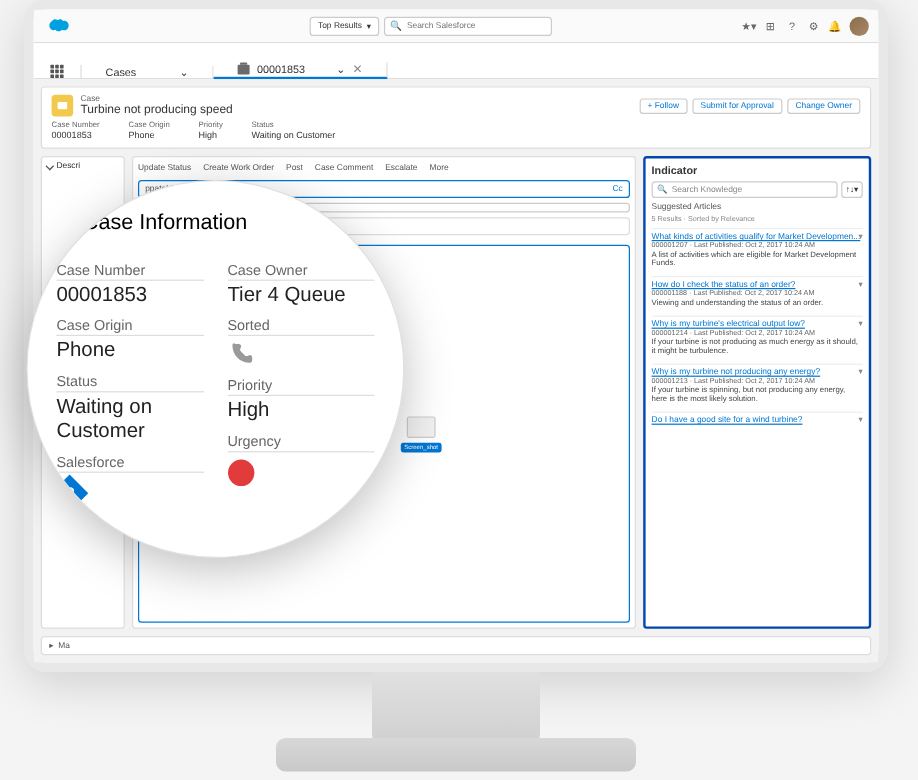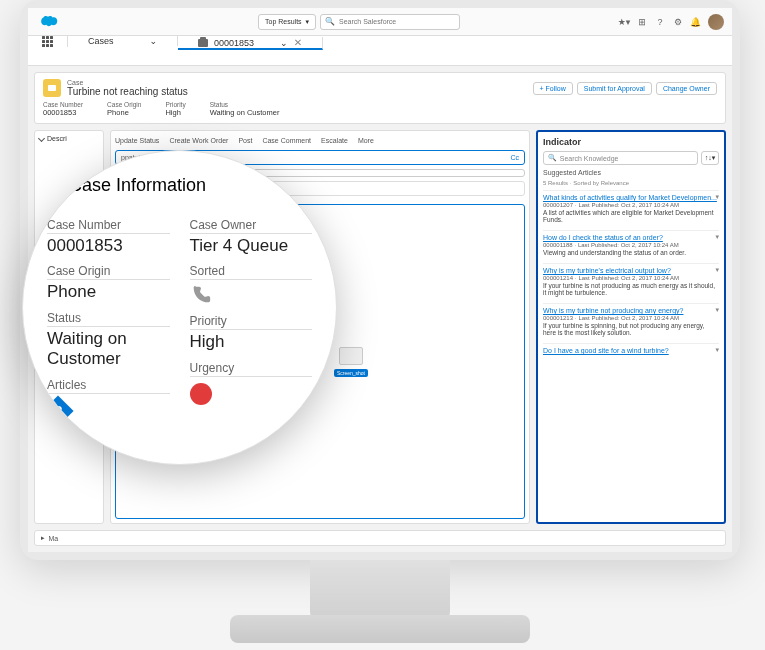--- a/index.html
+++ b/index.html
@@ -11,21 +11,21 @@
 .topbar{height:28px;background:#fafafa;border-bottom:1px solid #ddd;display:flex;align-items:center;padding:0 8px;gap:8px}
 .logo{width:24px;height:16px;position:relative}
 .logo svg{width:100%;height:100%}
 .search-wrap{display:flex;align-items:center;margin-left:190px;gap:4px}
 .top-results{height:16px;border:1px solid #ccc;border-radius:3px;padding:1px 6px;display:flex;align-items:center;gap:4px;background:#fff;font-size:7px}
 .search-box{height:16px;width:140px;border:1px solid #ccc;border-radius:3px;padding:1px 4px;display:flex;align-items:center;gap:4px;background:#fff}
 .search-box input{border:none;outline:none;font-size:7px;flex:1}
 .top-icons{margin-left:auto;display:flex;gap:6px;align-items:center}
 .top-icons span{width:12px;height:12px;display:flex;align-items:center;justify-content:center;color:#666;font-size:9px}
 .avatar{width:16px;height:16px;border-radius:50%;background:linear-gradient(135deg,#8a6d4b,#a8896a)}
-.navbar{height:30px;background:#fff;border-bottom:1px solid #ddd;display:flex;align-items:flex-start}
+.navbar{height:30px;background:#fff;border-bottom:1px solid #ddd;display:flex;align-items:flex-end}
 .app-launcher{width:40px;display:flex;align-items:center;justify-content:center;border-right:1px solid #ddd}
 .grid9{display:grid;grid-template-columns:repeat(3,3px);grid-template-rows:repeat(3,3px);gap:1px}
 .grid9 i{background:#555;border-radius:0.5px}
 .tab{padding:0 20px;display:flex;align-items:center;gap:6px;border-right:1px solid #ddd;font-size:9px}
 .tab.active{background:#fff;border-bottom:2px solid #0176d3;position:relative;top:1px}
 .tab .close{color:#888;font-size:10px}
 .tab .brief{width:10px;height:8px;background:#6b6b6b;border-radius:1px;position:relative}
 .tab .brief:before{content:"";position:absolute;top:-2px;left:2px;width:6px;height:2px;background:#6b6b6b;border-radius:1px 1px 0 0}
 .content{position:absolute;top:58px;left:0;right:0;bottom:0;background:#f3f2f2;padding:6px;display:flex;flex-direction:column;gap:6px}
 .case-header{background:#fff;border:1px solid #ddd;border-radius:3px;padding:6px 8px}
@@ -140,21 +140,21 @@
     <span class="close">✕</span>
   </div>
 </div>
 
 <div class="content">
   <div class="case-header">
     <div class="case-title-row">
       <div class="case-icon"></div>
       <div>
         <div class="case-type">Case</div>
-        <div class="case-title">Turbine not reaching status</div>
+        <div class="case-title">Turbine not producing speed</div>
       </div>
       <div class="case-actions">
         <button class="btn">+ Follow</button>
         <button class="btn">Submit for Approval</button>
         <button class="btn">Change Owner</button>
       </div>
     </div>
     <div class="case-fields">
       <div class="cf">
               <span class="cf-label">Case Number</span>
@@ -272,21 +272,21 @@
       <span>Case Information</span>
     </div>
     <div class="mag-cols">
       <div class="mag-col">
         <div class="mag-label">Case Number</div>
         <div class="mag-val">00001853</div>
         <div class="mag-label">Case Origin</div>
         <div class="mag-val">Phone</div>
         <div class="mag-label">Status</div>
         <div class="mag-val">Waiting on Customer</div>
-        <div class="mag-label">Articles</div>
+        <div class="mag-label">Salesforce</div>
         <div class="diamond">
             <span>?</span>
           </div>
       </div>
       <div class="mag-col">
         <div class="mag-label">Case Owner</div>
         <div class="mag-val">Tier 4 Queue</div>
         <div class="mag-label">Sorted</div>
         <svg class="phone-icon" viewBox="0 0 24 24">
             <path fill="#9a9a9a" d="M6 2c-1 0-2 1-2 2 0 9 7 16 16 16 1 0 2-1 2-2v-3c0-1-1-2-2-2l-3 1c-1 0-1 0-2-1l-3-3c-1-1-1-1-1-2l1-3c0-1-1-2-2-2H6z"></path>

